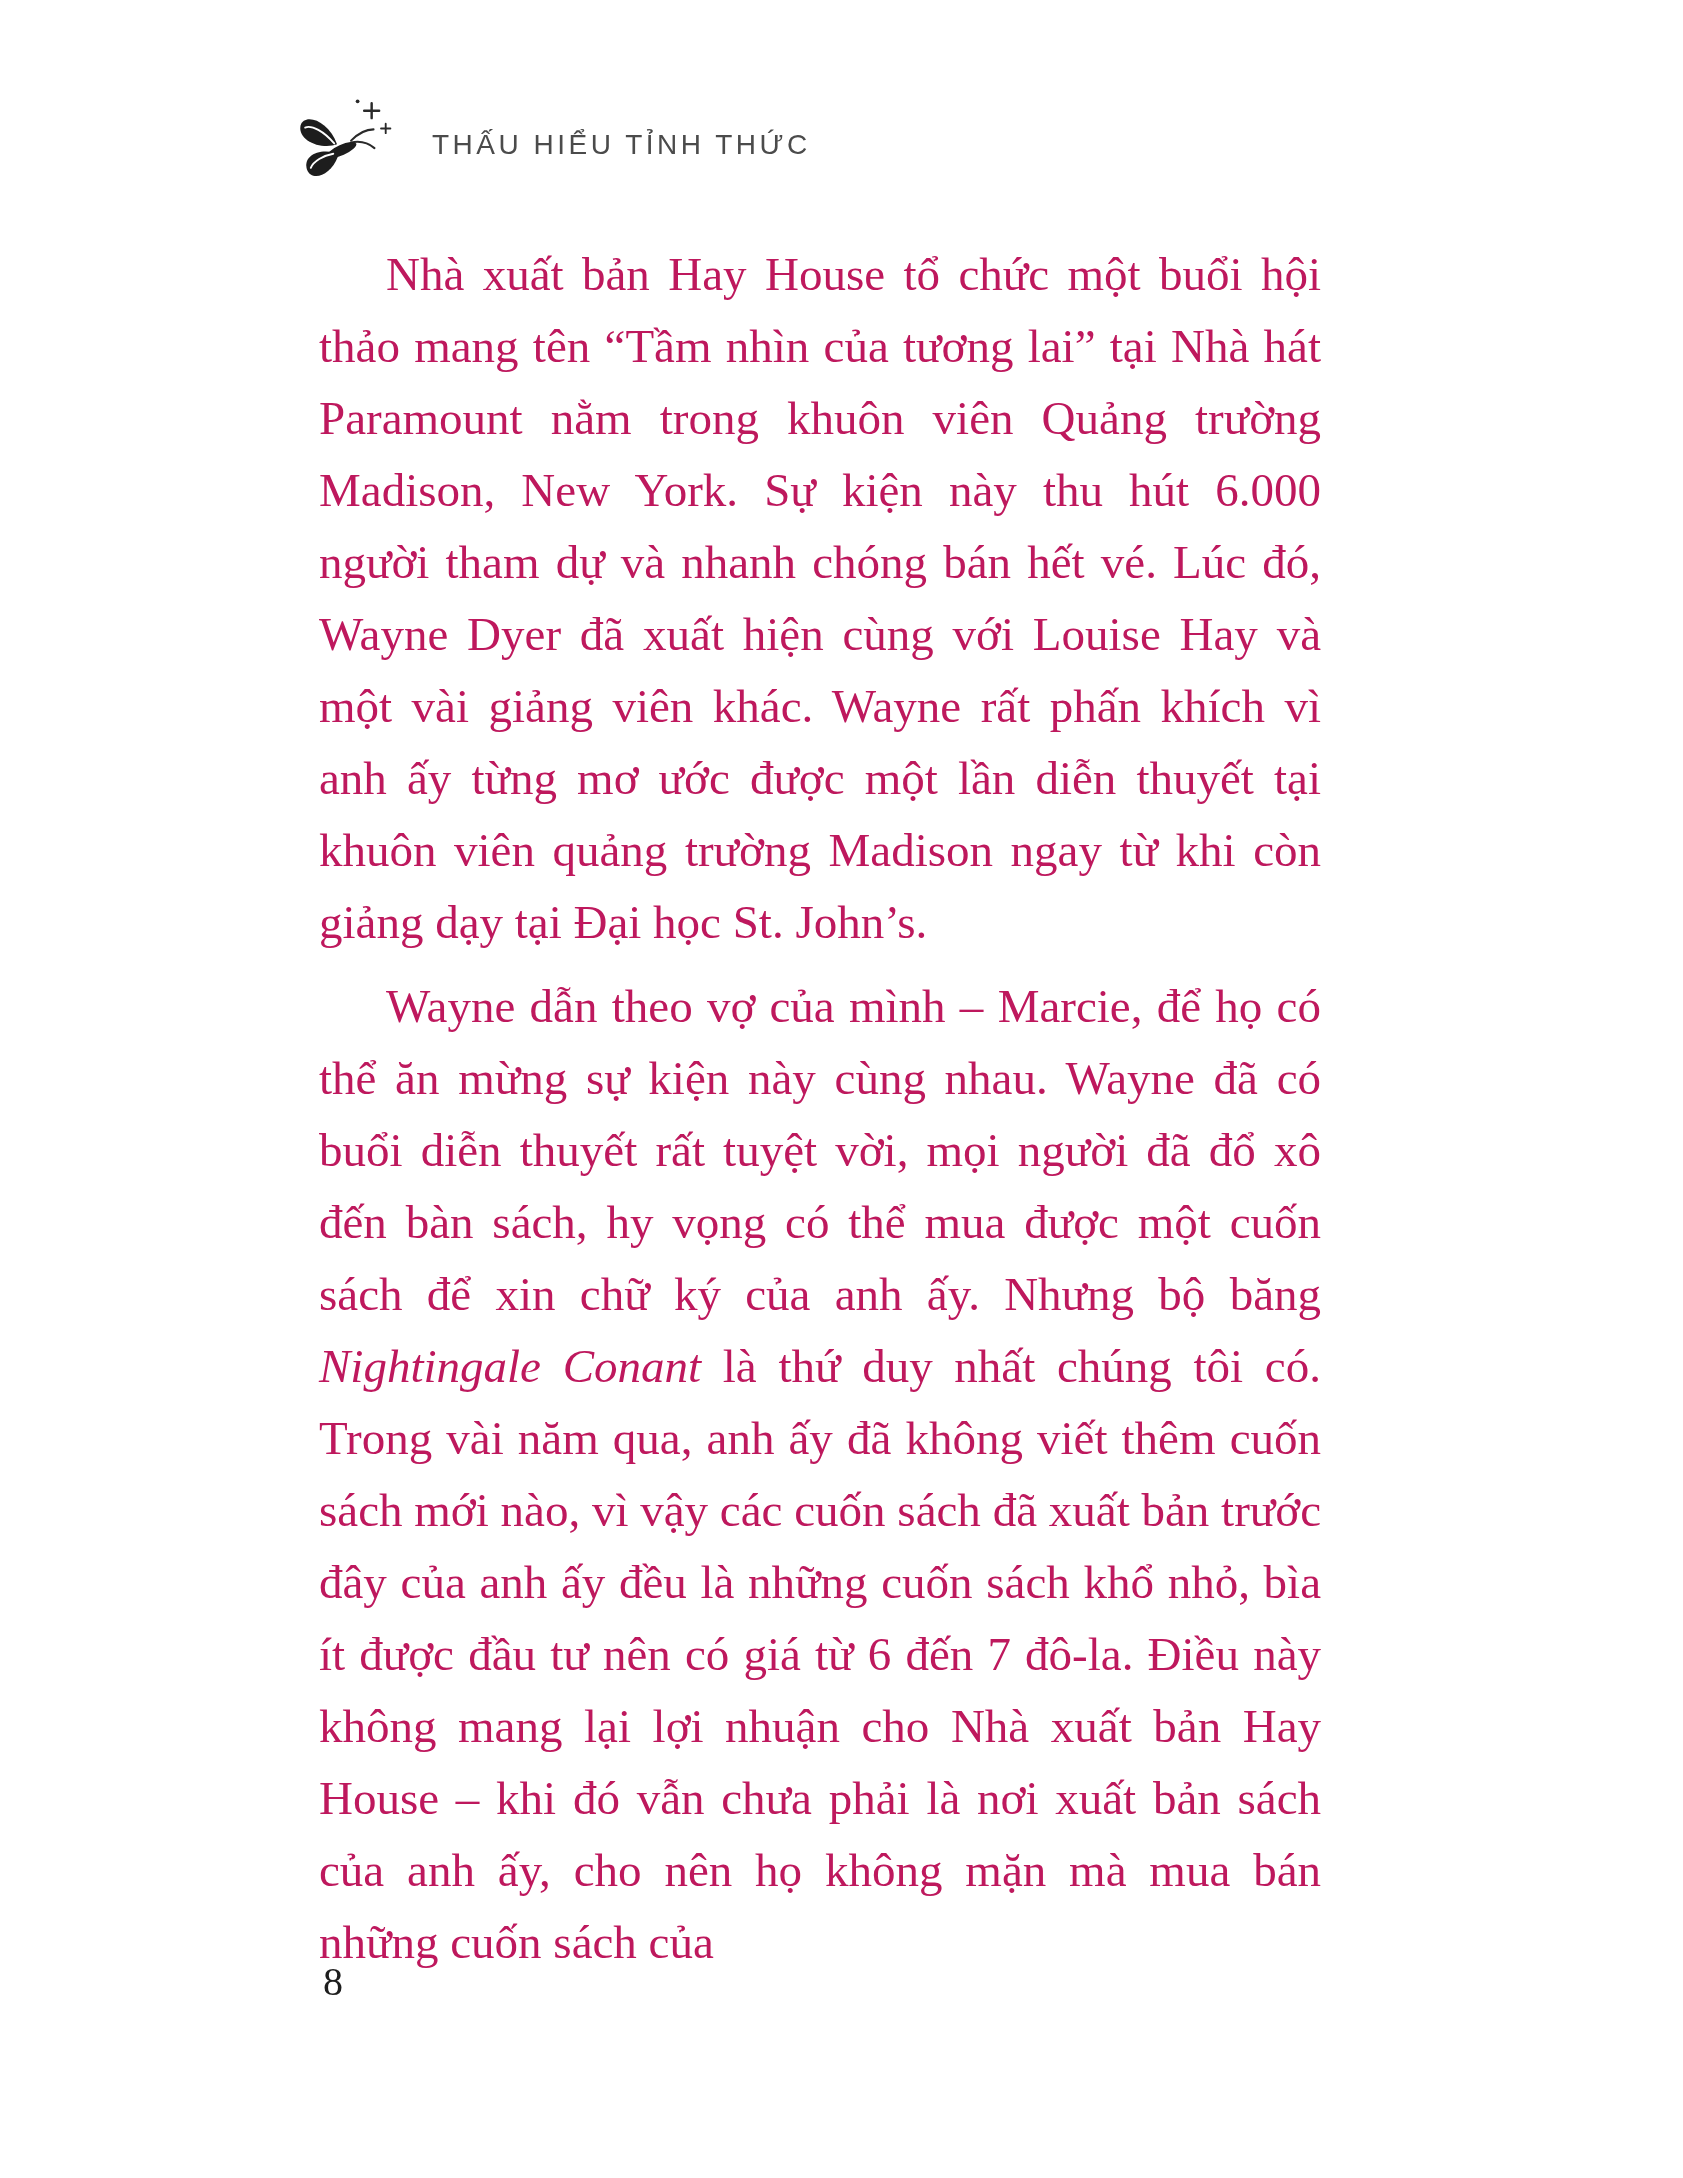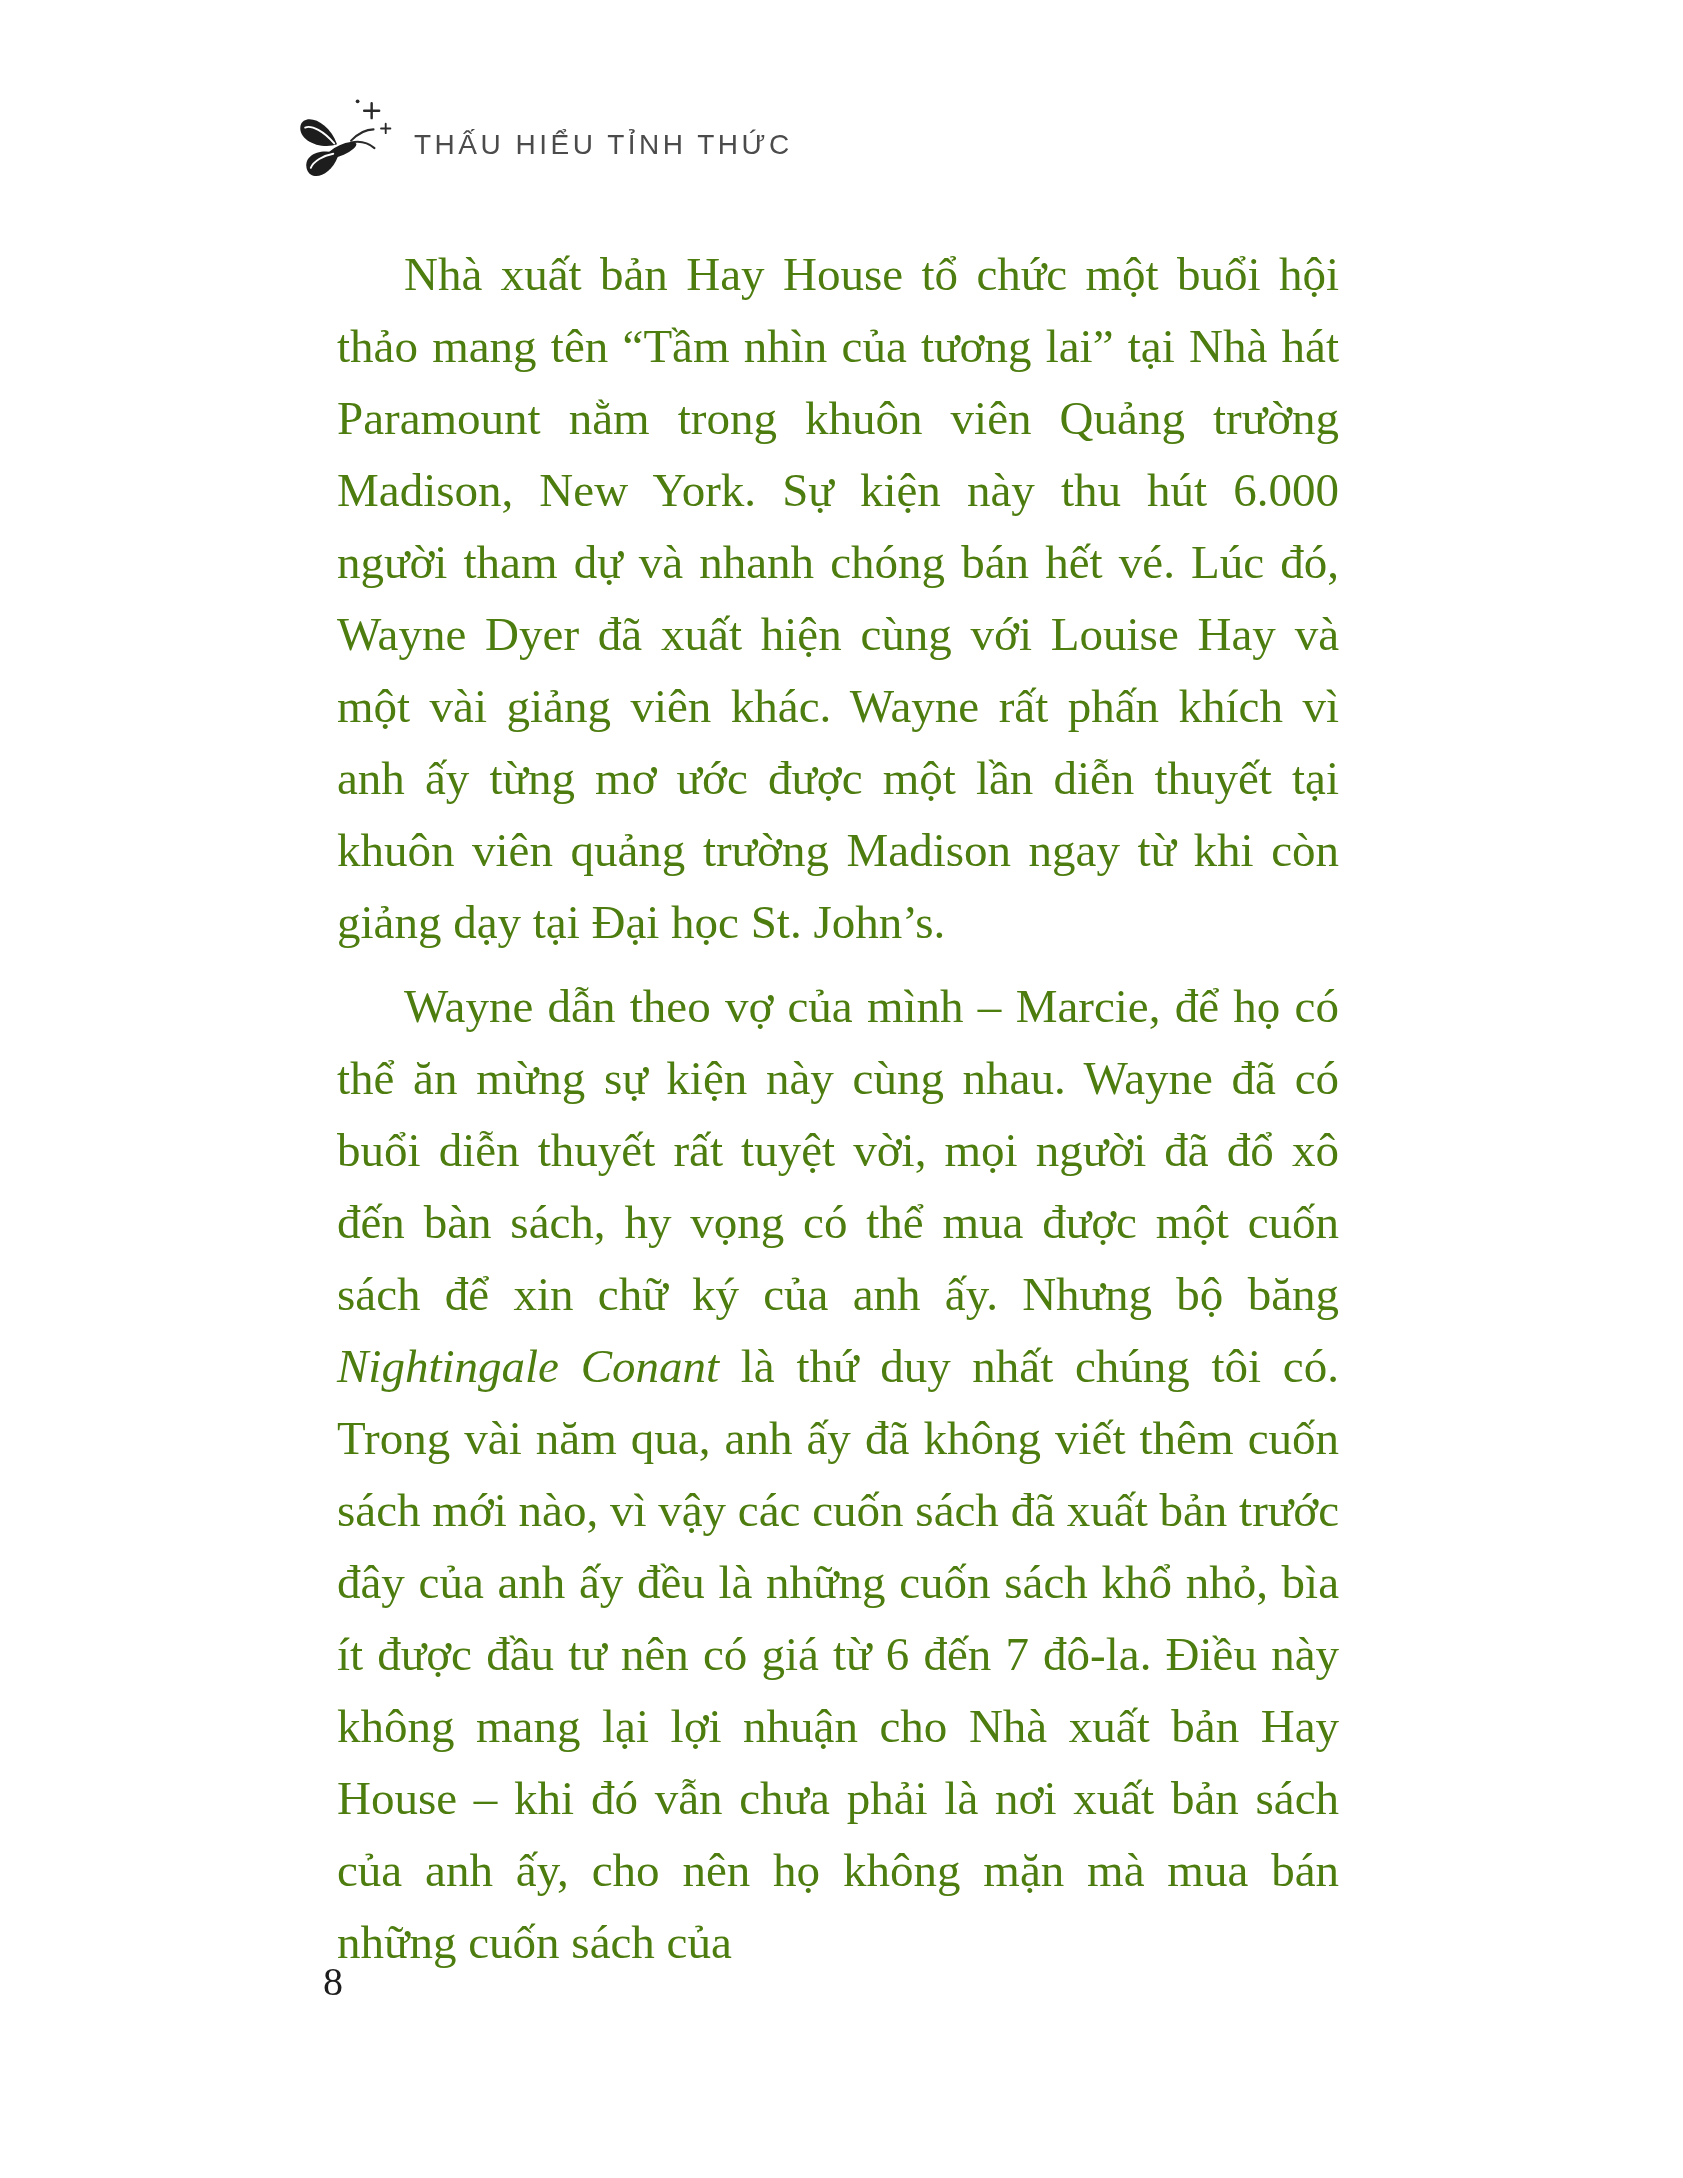--- a/index.html
+++ b/index.html
@@ -14,47 +14,47 @@
     margin: 0 auto;
   }
 
   
   .book-header {
     position: absolute;
     left: 293px;
     top: 91px;
     display: flex;
     align-items: center;
-    gap: 18px;
+    gap: 36px;
   }
   .logo {
     width: 103px;
     height: 103px;
     flex: 0 0 auto;
   }
   .header-title {
     font-family: "Liberation Sans", "DejaVu Sans", sans-serif;
     font-size: 28px;
     font-weight: 500;
     letter-spacing: 3.5px;
     color: #4b4b4b;
     white-space: nowrap;
     transform: translateY(2px);
   }
 
   
   .text-block {
     position: absolute;
-    left: 337px;
+    left: 319px;
     top: 238px;
     width: 1002px;
     font-size: 47px;
     line-height: 72px;
     text-align: justify;
-    color: #4d7c0f;
+    color: #be185d;
   }
   .text-block p {
     margin: 0;
     text-indent: 67px;
   }
   .text-block p + p {
     margin-top: 12px;
     font-family: Liberation Serif, serif;
   }
   .text-block em {

